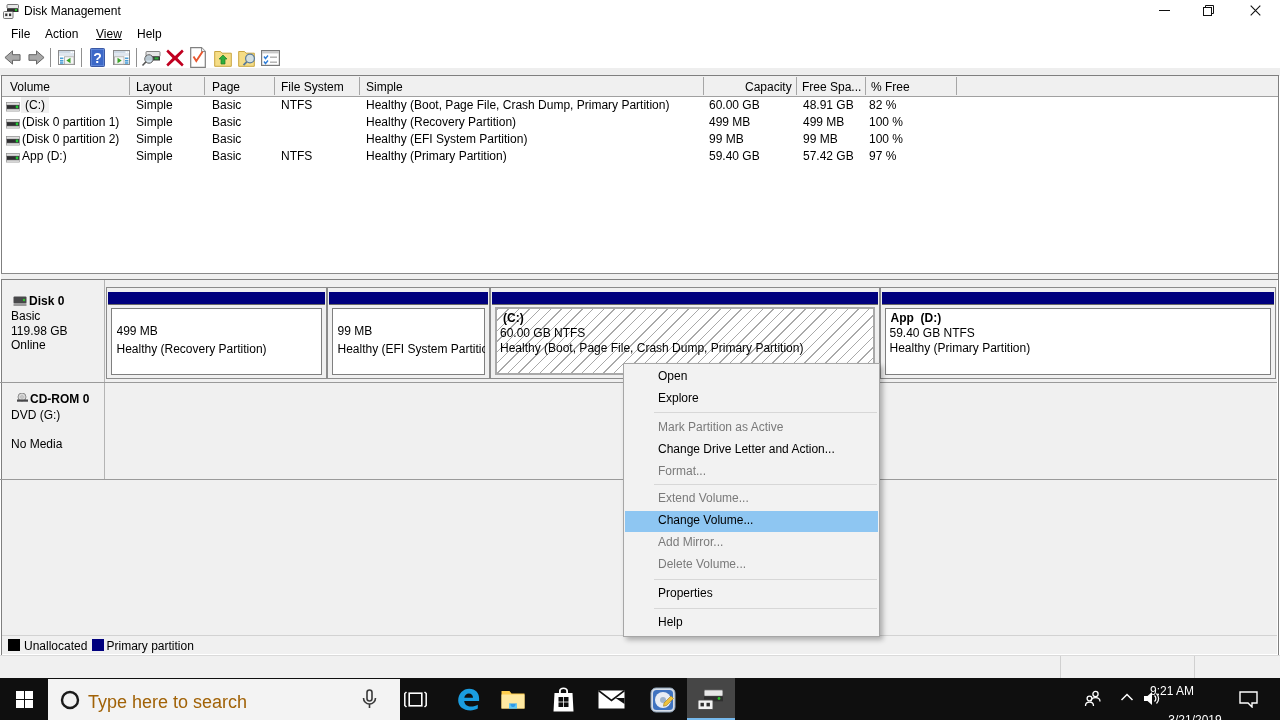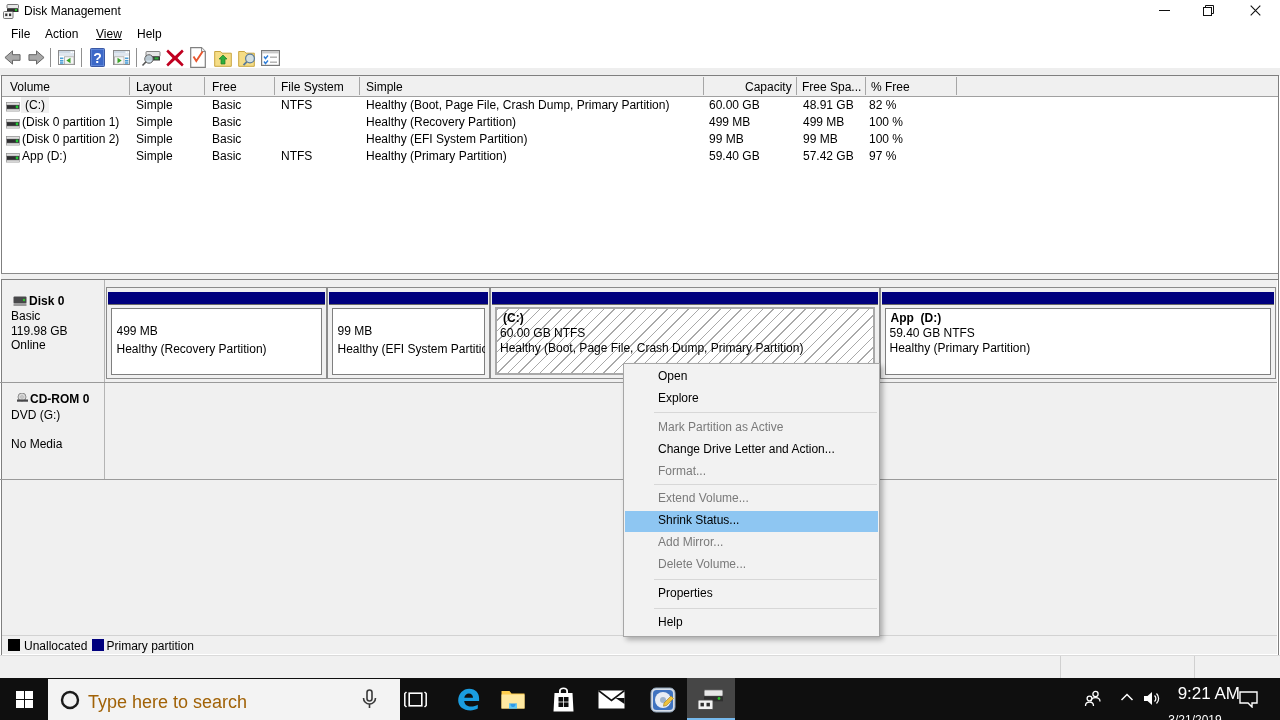--- a/index.html
+++ b/index.html
@@ -158,21 +158,21 @@
 <div class="abs" style="left:129px;top:77px;width:1px;height:18px;background:#a6a6a6;"></div>
 <div class="abs" style="left:204px;top:77px;width:1px;height:18px;background:#a6a6a6;"></div>
 <div class="abs" style="left:274px;top:77px;width:1px;height:18px;background:#a6a6a6;"></div>
 <div class="abs" style="left:359px;top:77px;width:1px;height:18px;background:#a6a6a6;"></div>
 <div class="abs" style="left:703px;top:77px;width:1px;height:18px;background:#a6a6a6;"></div>
 <div class="abs" style="left:796px;top:77px;width:1px;height:18px;background:#a6a6a6;"></div>
 <div class="abs" style="left:865px;top:77px;width:1px;height:18px;background:#a6a6a6;"></div>
 <div class="abs" style="left:956px;top:77px;width:1px;height:18px;background:#a6a6a6;"></div>
 <div class="abs" style="left:10px;top:80px;">Volume</div>
 <div class="abs" style="left:136px;top:80px;">Layout</div>
-<div class="abs" style="left:212px;top:80px;">Free</div>
+<div class="abs" style="left:212px;top:80px;">Page</div>
 <div class="abs" style="left:281px;top:80px;">File System</div>
 <div class="abs" style="left:366px;top:80px;">Simple</div>
 <div class="abs" style="left:709px;top:80px;margin-left:36px;">Capacity</div>
 <div class="abs" style="left:802px;top:80px;">Free Spa...</div>
 <div class="abs" style="left:871px;top:80px;">% Free</div>
 </div>
 
 <div id="lvrows">
 <div class="abs" style="left:21px;top:96.5px;width:28px;height:16px;background:#f0f0f0;"></div>
     <div class="abs diskico" style="left:6px;top:101px;"><svg width="14" height="10">
@@ -311,21 +311,21 @@
 <div class="abs" style="left:625px;top:511px;width:252.5px;height:20.5px;background:#8ec6f2;"></div>
 <div id="menuitems">
 <div class="abs mi" style="left:658px;top:365px;">Open</div>
 <div class="abs mi" style="left:658px;top:387px;">Explore</div>
 <div class="abs msep" style="left:654px;top:412px;width:223px;"></div>
 <div class="abs mi dis" style="left:658px;top:416px;">Mark Partition as Active</div>
 <div class="abs mi" style="left:658px;top:438px;">Change Drive Letter and Action...</div>
 <div class="abs mi dis" style="left:658px;top:460px;">Format...</div>
 <div class="abs msep" style="left:654px;top:484px;width:223px;"></div>
 <div class="abs mi dis" style="left:658px;top:487px;">Extend Volume...</div>
-<div class="abs mi" style="left:658px;top:509px;">Shrink Status...</div>
+<div class="abs mi" style="left:658px;top:509px;">Change Volume...</div>
 <div class="abs mi dis" style="left:658px;top:531px;">Add Mirror...</div>
 <div class="abs mi dis" style="left:658px;top:553px;">Delete Volume...</div>
 <div class="abs msep" style="left:654px;top:578.5px;width:223px;"></div>
 <div class="abs mi" style="left:658px;top:582px;">Properties</div>
 <div class="abs msep" style="left:654px;top:607.5px;width:223px;"></div>
 <div class="abs mi" style="left:658px;top:611px;">Help</div>
 </div>
 
 <div class="abs" id="taskbar"></div>
 <div class="abs" id="searchbox"></div>
@@ -408,19 +408,19 @@
 <svg class="abs" style="left:1120px;top:692px;" width="14" height="10" viewBox="0 0 14 10">
   <path d="M1.5 8 L7 2.5 L12.5 8" fill="none" stroke="#fff" stroke-width="1.5"></path>
 </svg>
 
 <svg class="abs" style="left:1143px;top:690px;" width="19" height="17" viewBox="0 0 19 17">
   <path d="M1 6 H4.5 L9 2 V15 L4.5 11 H1 Z" fill="#fff"></path>
   <path d="M11.5 5.5 a4 4 0 0 1 0 6" fill="none" stroke="#fff" stroke-width="1.3"></path>
   <path d="M13.5 3.5 a7 7 0 0 1 0 10" fill="none" stroke="#fff" stroke-width="1.3"></path>
 </svg>
 
-<div class="abs" style="left:1150px;top:684px;width:90px;text-align:right;color:#fff;font-size:17px;">9:21 AM</div>
+<div class="abs" style="left:1150px;top:684px;width:90px;text-align:left;color:#fff;font-size:12px;">9:21 AM</div>
 <div class="abs" style="left:1150px;top:701px;width:90px;text-align:center;color:#fff;font-size:12px;margin-top:12px;">3/21/2019</div>
 
 <svg class="abs" style="left:1239px;top:691px;" width="19" height="17" viewBox="0 0 19 17">
   <path d="M1 1 H18 V12 H13 V16 L9 12 H1 Z" fill="none" stroke="#fff" stroke-width="1.4"></path>
 </svg>
 </div>
 
 </body></html>

